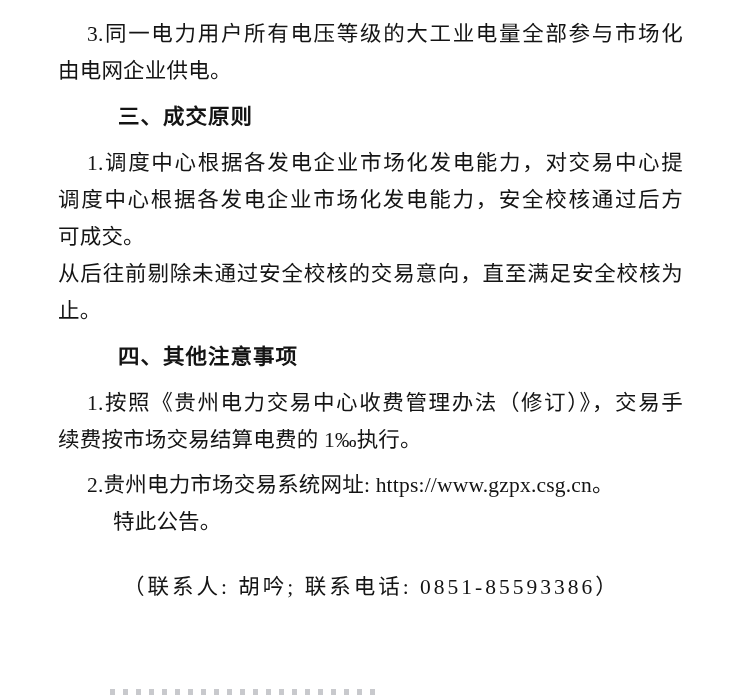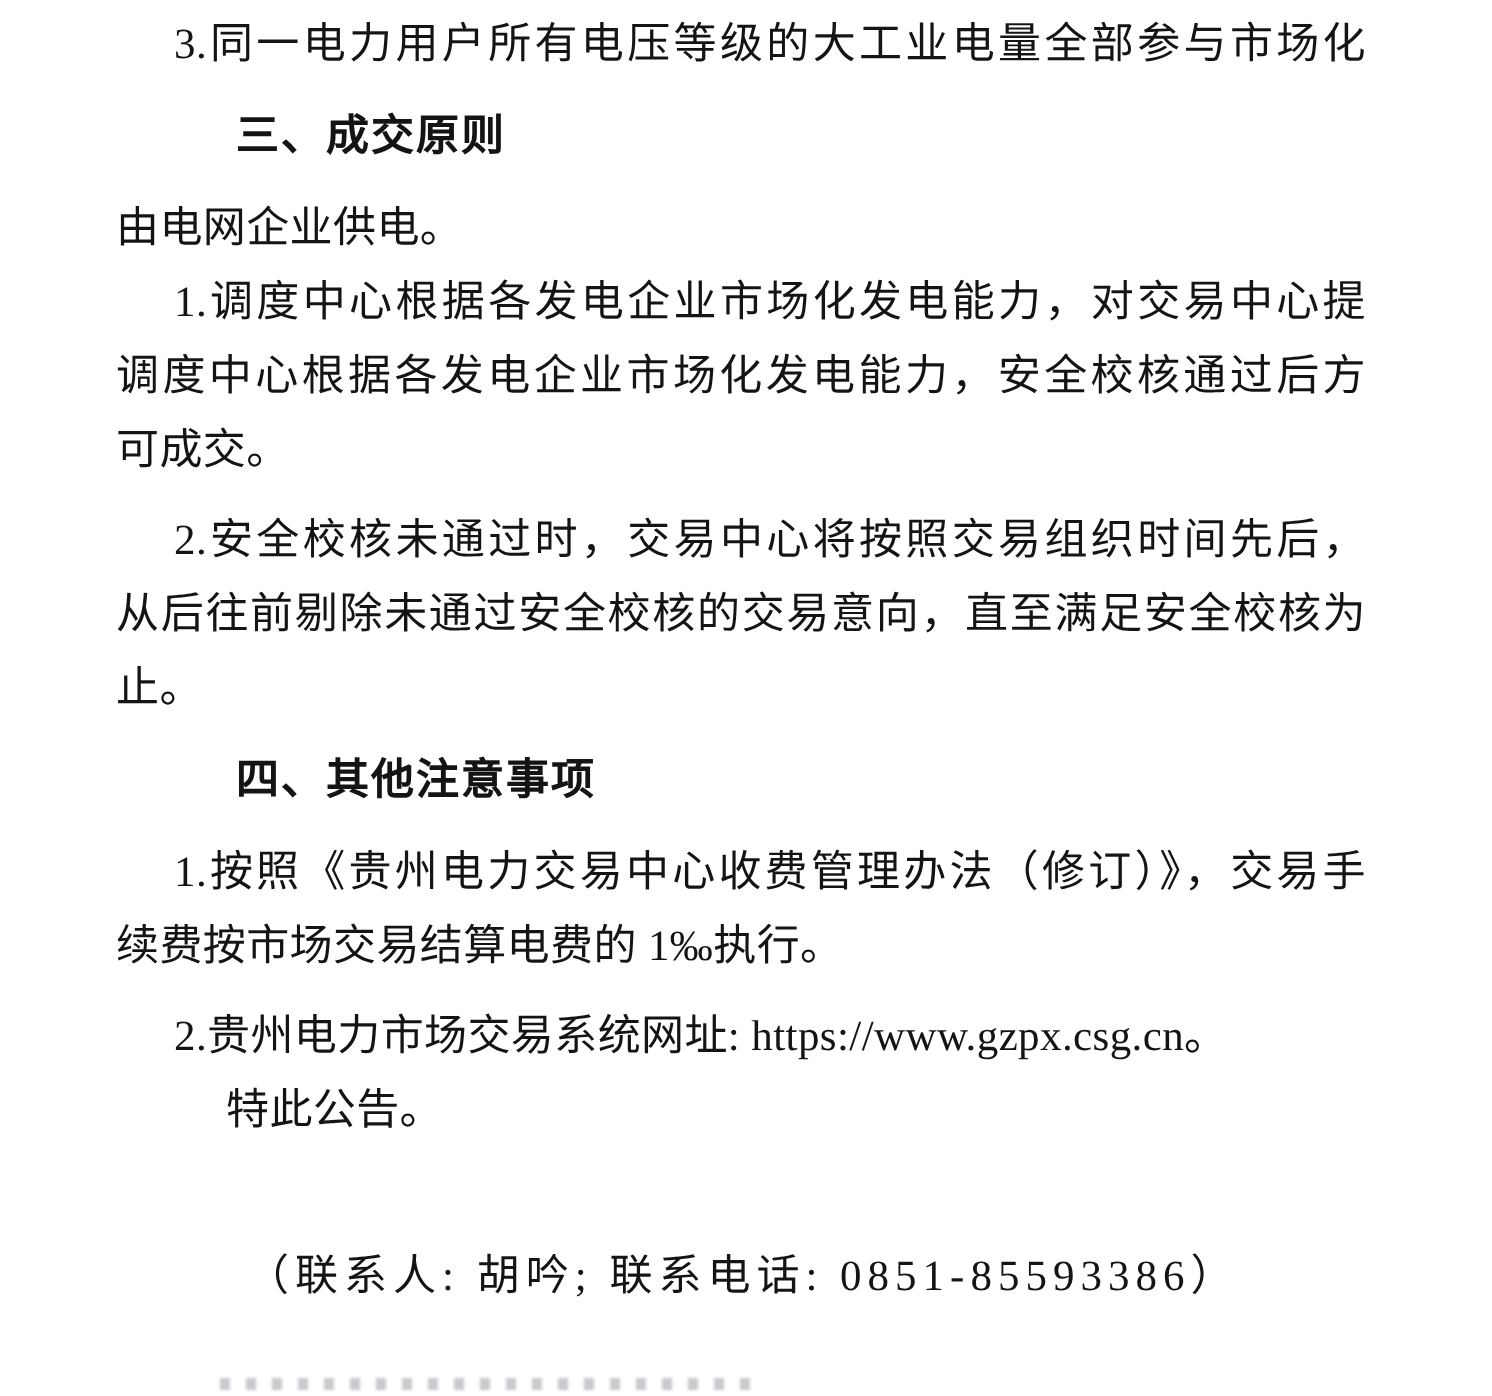--- a/index.html
+++ b/index.html
@@ -11,21 +11,21 @@
     overflow:hidden;
   }
   .page{
     position:relative;
     width:746px;height:698px;
     background:#ffffff;
     overflow:hidden;
   }
   .text-block{
     position:absolute;
-    left:58px;top:4px;
+    left:58px;top:16px;
     width:625px;
   }
   .line{
     height:37px;
     line-height:37px;
     font-size:21.5px;
     white-space:nowrap;
     letter-spacing:0.2px;
   }
   .fill{
@@ -39,50 +39,49 @@
     padding-left:60px;
     margin:9px 0;
     font-family:"Liberation Sans","DejaVu Sans",sans-serif;
     font-weight:700;
     font-size:21.5px;
     letter-spacing:1px;
   }
   .ind-close{padding-left:55px;}
   .contact-line{
     padding-left:65px;
-    margin-top:46px;
+    margin-top:28px;
     letter-spacing:3px;
   }
   .cutoff-strip{
     position:absolute;
     left:110px;top:689px;
     width:268px;height:6px;
     background:repeating-linear-gradient(90deg,
       rgba(110,112,122,0.50) 0px, rgba(110,112,122,0.50) 5px,
       rgba(255,255,255,0) 5px, rgba(255,255,255,0) 13px);
     filter:blur(0.7px);
     opacity:0.75;
   }
 </style>
 </head>
 <body>
 
 <div class="page">
   <div class="text-block">
 
     <div class="line ind-num fill">3.同一电力用户所有电压等级的大工业电量全部参与市场化</div>
+    <div class="line">由电网企业供电。</div>
+
     <div class="line heading">三、成交原则</div>
-
-    <div class="line">由电网企业供电。</div>
 
     <div class="line ind-num fill">1.调度中心根据各发电企业市场化发电能力，对交易中心提</div>
     <div class="line fill">调度中心根据各发电企业市场化发电能力，安全校核通过后方</div>
     <div class="line">可成交。</div>
 
-    <div class="line ind-num fill" style="margin-top:8px">2.安全校核未通过时，交易中心将按照交易组织时间先后，</div>
     <div class="line fill">从后往前剔除未通过安全校核的交易意向，直至满足安全校核为</div>
     <div class="line">止。</div>
 
     <div class="line heading">四、其他注意事项</div>
 
     <div class="line ind-num fill">1.按照《贵州电力交易中心收费管理办法（修订）》，交易手</div>
     <div class="line">续费按市场交易结算电费的 1‰执行。</div>
 
     <div class="line ind-num" style="margin-top:8px">2.贵州电力市场交易系统网址: https://www.gzpx.csg.cn。</div>
 

